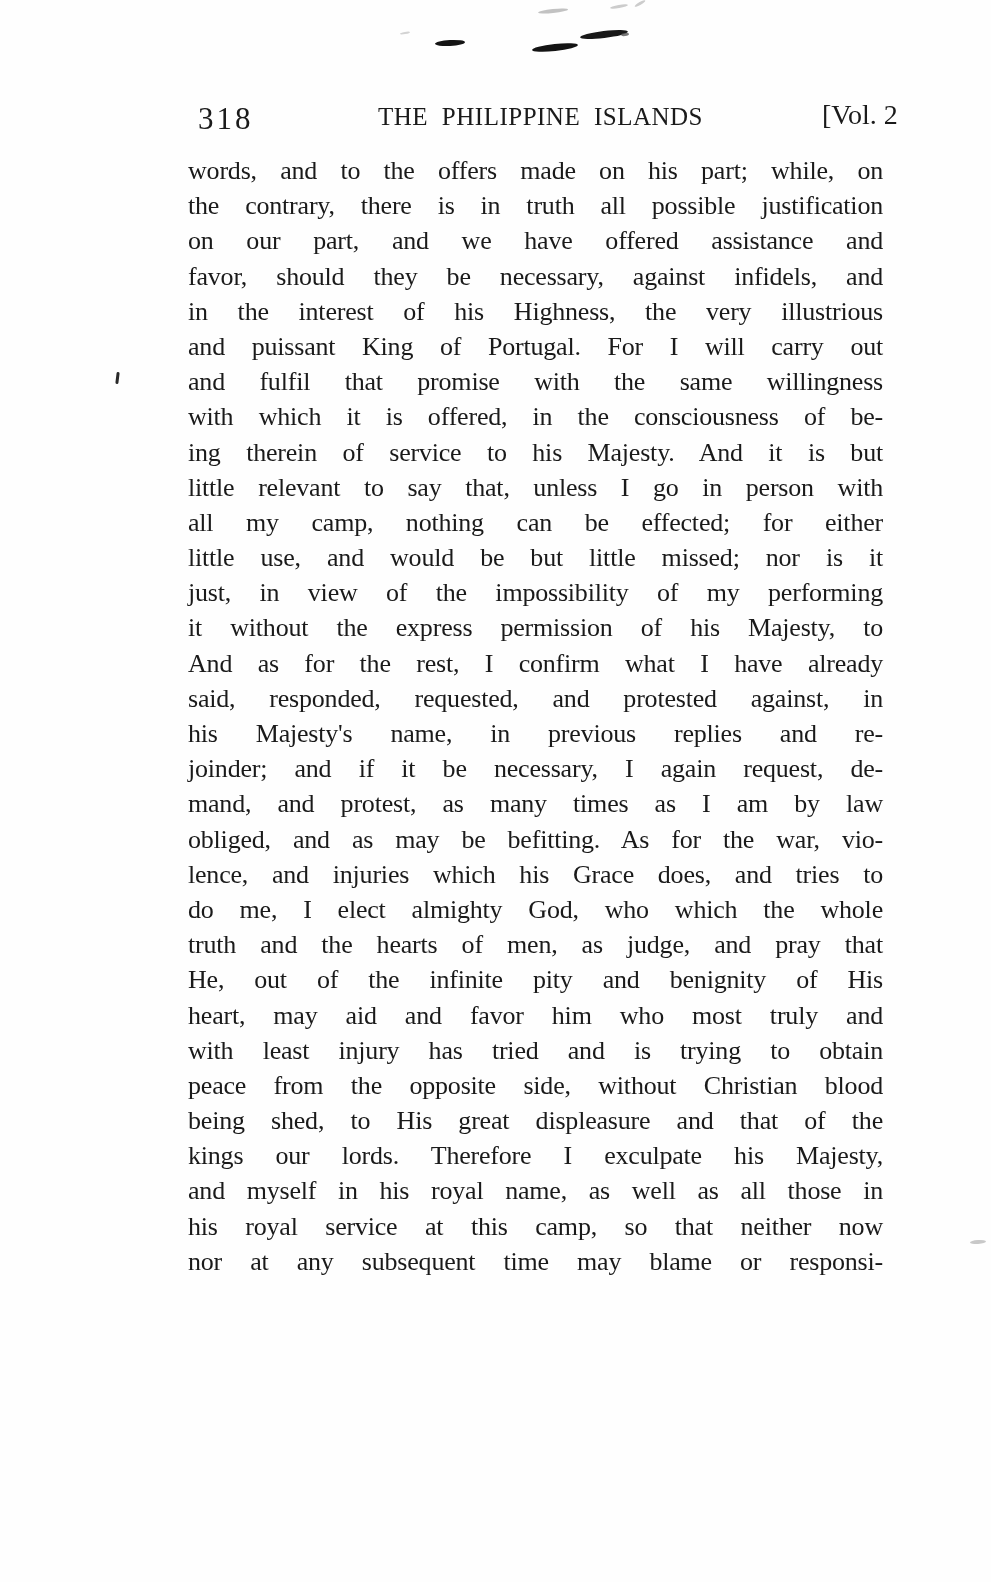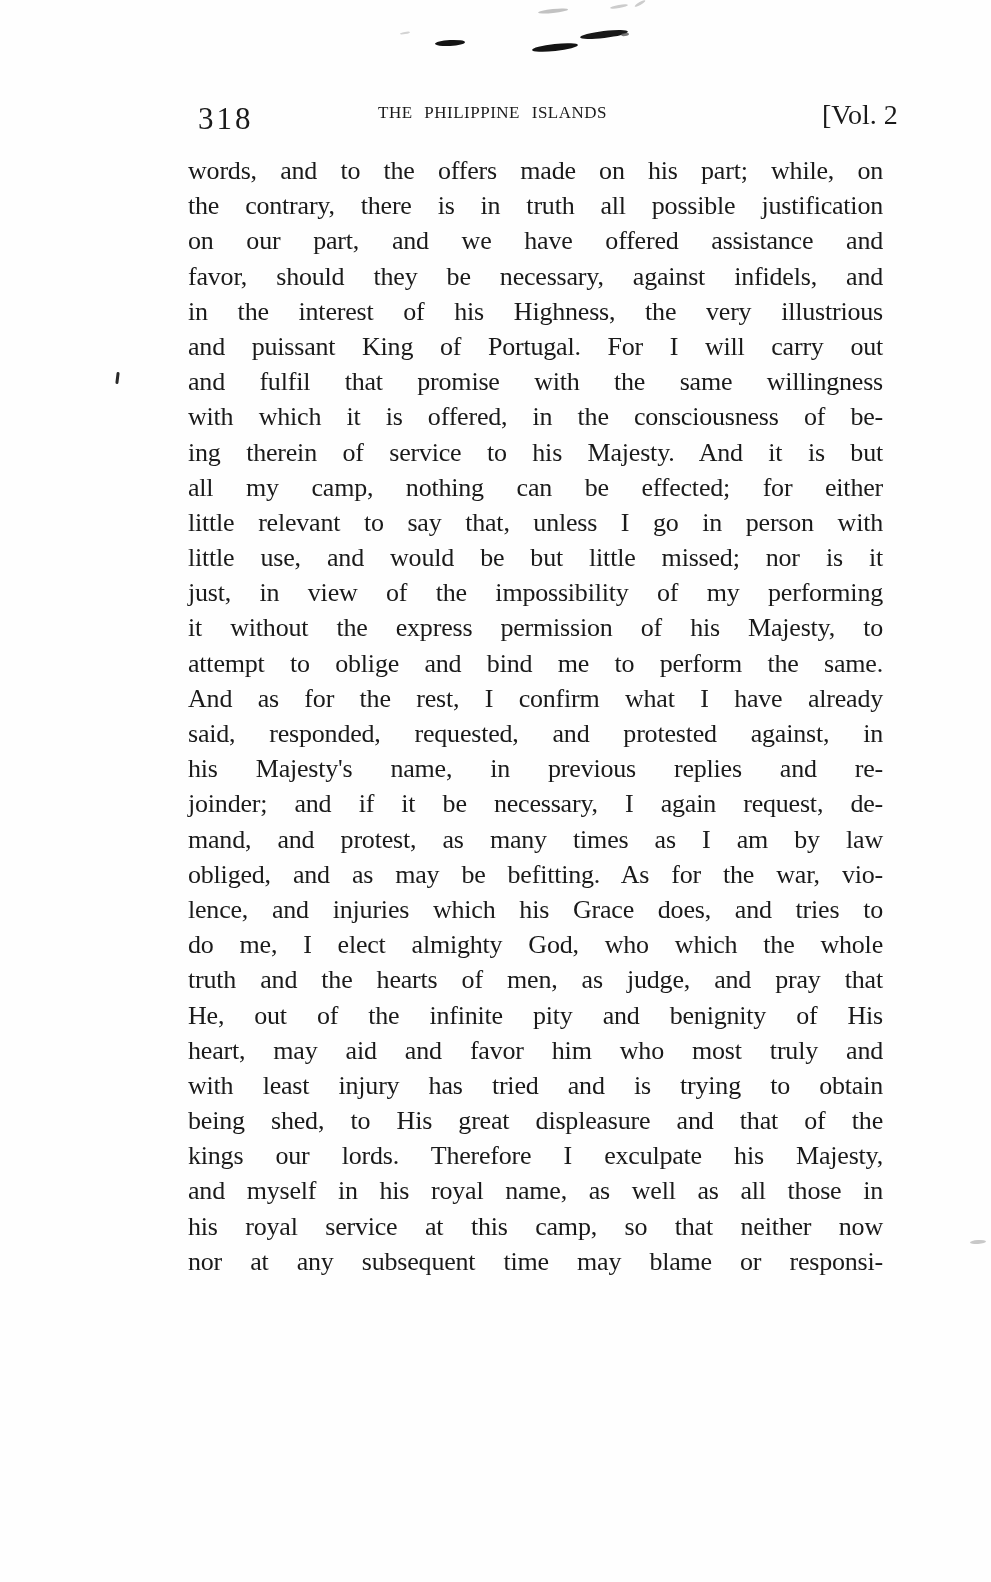--- a/index.html
+++ b/index.html
@@ -23,21 +23,21 @@
     position: absolute;
     left: 198px;
     top: 101px;
     font-size: 31px;
     letter-spacing: 3px;
   }
   .running-title {
     position: absolute;
     left: 378px;
     top: 103px;
-    font-size: 17px;
+    font-size: 25px;
     letter-spacing: 0.5px;
     word-spacing: 7px;
   }
   .volume-label {
     position: absolute;
     left: 822px;
     top: 99px;
     font-size: 28px;
   }
 
@@ -99,38 +99,38 @@
   <main class="body-text">
     <div class="text-line">words, and to the offers made on his part; while, on</div>
       <div class="text-line">the contrary, there is in truth all possible justification</div>
       <div class="text-line">on our part, and we have offered assistance and</div>
       <div class="text-line">favor, should they be necessary, against infidels, and</div>
       <div class="text-line">in the interest of his Highness, the very illustrious</div>
       <div class="text-line">and puissant King of Portugal.  For I will carry out</div>
       <div class="text-line">and fulfil that promise with the same willingness</div>
       <div class="text-line">with which it is offered, in the consciousness of be-</div>
       <div class="text-line">ing therein of service to his Majesty.  And it is but</div>
+      <div class="text-line">little relevant to say that, unless I go in person with</div>
       <div class="text-line">all my camp, nothing can be effected; for either</div>
-      <div class="text-line">little relevant to say that, unless I go in person with</div>
       <div class="text-line">little use, and would be but little missed; nor is it</div>
       <div class="text-line">just, in view of the impossibility of my performing</div>
       <div class="text-line">it without the express permission of his Majesty, to</div>
-      <div class="text-line">attempt to oblige and bind me to perform the same.</div>
       <div class="text-line">And as for the rest, I confirm what I have already</div>
       <div class="text-line">said, responded, requested, and protested against, in</div>
       <div class="text-line">his Majesty's name, in previous replies and re-</div>
       <div class="text-line">joinder; and if it be necessary, I again request, de-</div>
       <div class="text-line">mand, and protest, as many times as I am by law</div>
       <div class="text-line">obliged, and as may be befitting.  As for the war, vio-</div>
       <div class="text-line">lence, and injuries which his Grace does, and tries to</div>
       <div class="text-line">do me, I elect almighty God, who which the whole</div>
       <div class="text-line">truth and the hearts of men, as judge, and pray that</div>
       <div class="text-line">He, out of the infinite pity and benignity of His</div>
       <div class="text-line">heart, may aid and favor him who most truly and</div>
       <div class="text-line">with least injury has tried and is trying to obtain</div>
+      <div class="text-line">peace from the opposite side, without Christian blood</div>
       <div class="text-line">being shed, to His great displeasure and that of the</div>
       <div class="text-line">kings our lords.  Therefore I exculpate his Majesty,</div>
       <div class="text-line">and myself in his royal name, as well as all those in</div>
       <div class="text-line">his royal service at this camp, so that neither now</div>
       <div class="text-line">nor at any subsequent time may blame or responsi-</div>
   </main>
 
 </div>
 
 </body></html>

